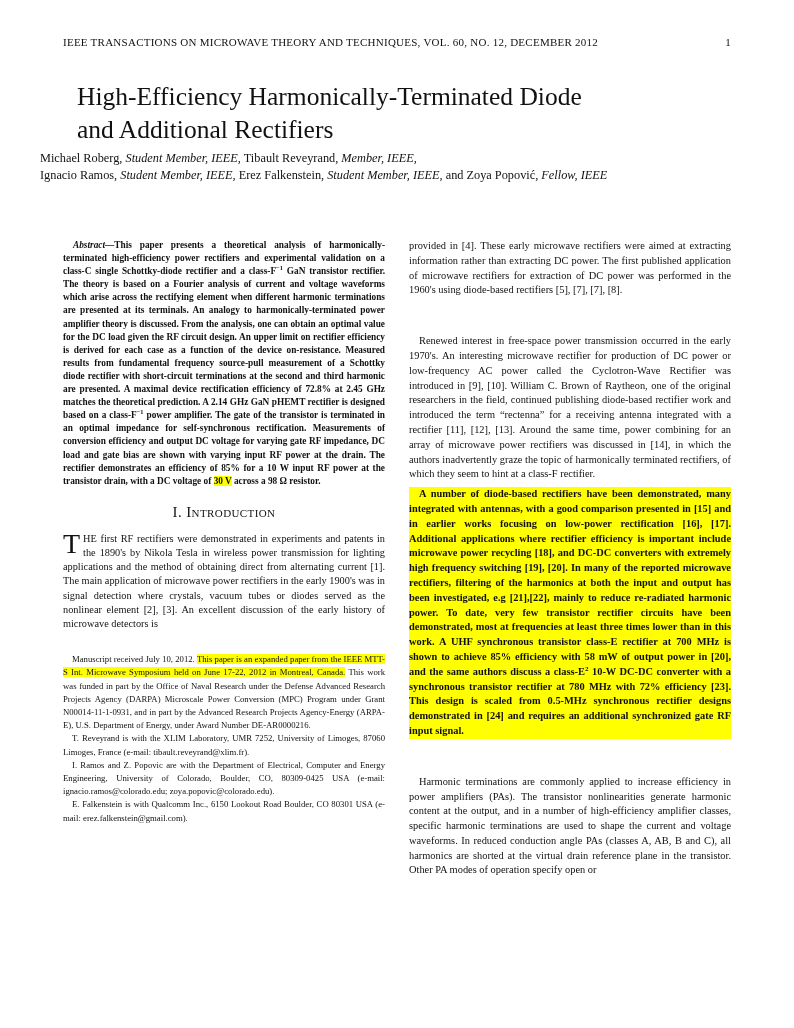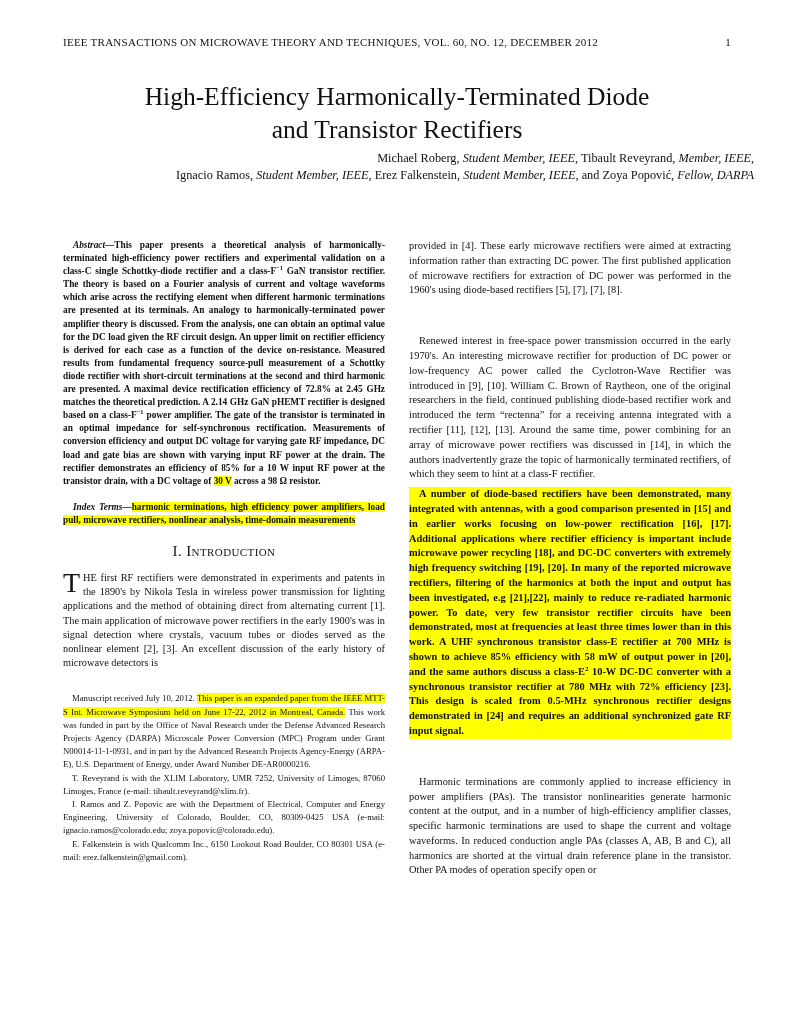--- a/index.html
+++ b/index.html
@@ -12,27 +12,27 @@
   .page { position: absolute; inset: 0; }
 
   .running-header {
     position: absolute; top: 36px; left: 63px; width: 668px;
     display: flex; justify-content: space-between;
     font-size: 11px; letter-spacing: 0.25px;
   }
 
   .title {
     position: absolute; top: 80px; left: 77px; width: 640px;
-    text-align: center; font-weight: 400;
+    text-align: left; font-weight: 400;
     font-size: 25.5px; line-height: 33px;
   }
 
   .authors {
     position: absolute; top: 150px; left: 40px; width: 714px;
-    text-align: right; font-size: 12.3px; line-height: 16.5px;
+    text-align: left; font-size: 12.3px; line-height: 16.5px;
   }
 
   .columns {
     position: absolute; top: 239px; left: 63px; width: 668px;
     display: flex; gap: 24px; align-items: flex-start;
   }
   .col { width: 322px; }
   p { text-align: justify; }
   .i { font-style: italic; }
   .hl { background: var(--hl, #ffff00); }
@@ -69,33 +69,32 @@
 
 <div class="page">
 
   <header class="running-header">
     <span>IEEE TRANSACTIONS ON MICROWAVE THEORY AND TECHNIQUES, VOL. 60, NO. 12, DECEMBER 2012</span>
     <span>1</span>
   </header>
 
   <h1 class="title">
     <div>High-Efficiency Harmonically-Terminated Diode</div>
-    <div>and Transistor Rectifiers</div>
+    <div>and Additional Rectifiers</div>
   </h1>
 
   <div class="authors">
     <div><span>Michael Roberg, </span><span class="i">Student Member, IEEE,</span><span> Tibault Reveyrand, </span><span class="i">Member, IEEE,</span></div>
-    <div><span>Ignacio Ramos, </span><span class="i">Student Member, IEEE,</span><span> Erez Falkenstein, </span><span class="i">Student Member, IEEE,</span><span> and Zoya Popović, </span><span class="i">Fellow, DARPA</span></div>
+    <div><span>Ignacio Ramos, </span><span class="i">Student Member, IEEE,</span><span> Erez Falkenstein, </span><span class="i">Student Member, IEEE,</span><span> and Zoya Popović, </span><span class="i">Fellow, IEEE</span></div>
   </div>
 
   <div class="columns">
 
     <div class="col">
       <p class="abstract"><span class="i">Abstract—</span><span>This paper presents a theoretical analysis of harmonically-terminated high-efficiency power rectifiers and experimental validation on a class-C single Schottky-diode rectifier and a class-F</span><sup>−1</sup><span> GaN transistor rectifier. The theory is based on a Fourier analysis of current and voltage waveforms which arise across the rectifying element when different harmonic terminations are presented at its terminals. An analogy to harmonically-terminated power amplifier theory is discussed. From the analysis, one can obtain an optimal value for the DC load given the RF circuit design. An upper limit on rectifier efficiency is derived for each case as a function of the device on-resistance. Measured results from fundamental frequency source-pull measurement of a Schottky diode rectifier with short-circuit terminations at the second and third harmonic are presented. A maximal device rectification efficiency of 72.8% at 2.45 GHz matches the theoretical prediction. A 2.14 GHz GaN pHEMT rectifier is designed based on a class-F</span><sup>−1</sup><span> power amplifier. The gate of the transistor is terminated in an optimal impedance for self-synchronous rectification. Measurements of conversion efficiency and output DC voltage for varying gate RF impedance, DC load and gate bias are shown with varying input RF power at the drain. The rectifier demonstrates an efficiency of 85% for a 10 W input RF power at the transistor drain, with a DC voltage of </span><span class="hl">30 V</span><span> across a 98 Ω resistor.</span></p>
-      <p class="abstract index-terms"><span class="i">Index Terms</span><span>—</span><span class="hl">harmonic terminations, high efficiency power amplifiers, load pull, microwave rectifiers, nonlinear analysis, time-domain measurements</span></p>
 
       <h2 class="section-heading">I. Introduction</h2>
 
       <p class="intro">
         <span class="dropcap">T</span><span>HE</span><span> first RF rectifiers were demonstrated in experiments and patents in the 1890's by Nikola Tesla in wireless power transmission for lighting applications and the method of obtaining direct from alternating current [1]. The main application of microwave power rectifiers in the early 1900's was in signal detection where crystals, vacuum tubes or diodes served as the nonlinear element [2], [3]. An excellent discussion of the early history of microwave detectors is</span>
       </p>
 
       <div class="footnotes">
         <p class="footnote"><span>Manuscript received July 10, 2012. </span><span class="hl">This paper is an expanded paper from the IEEE MTT-S Int. Microwave Symposium held on June 17-22, 2012 in Montreal, Canada.</span><span> This work was funded in part by the Office of Naval Research under the Defense Advanced Research Projects Agency (DARPA) Microscale Power Conversion (MPC) Program under Grant N00014-11-1-0931, and in part by the Advanced Research Projects Agency-Energy (ARPA-E), U.S. Department of Energy, under Award Number DE-AR0000216.</span></p>
         <p class="footnote"><span>T. Reveyrand is with the XLIM Laboratory, UMR 7252, University of Limoges, 87060 Limoges, France (e-mail: tibault.reveyrand@xlim.fr).</span></p>

